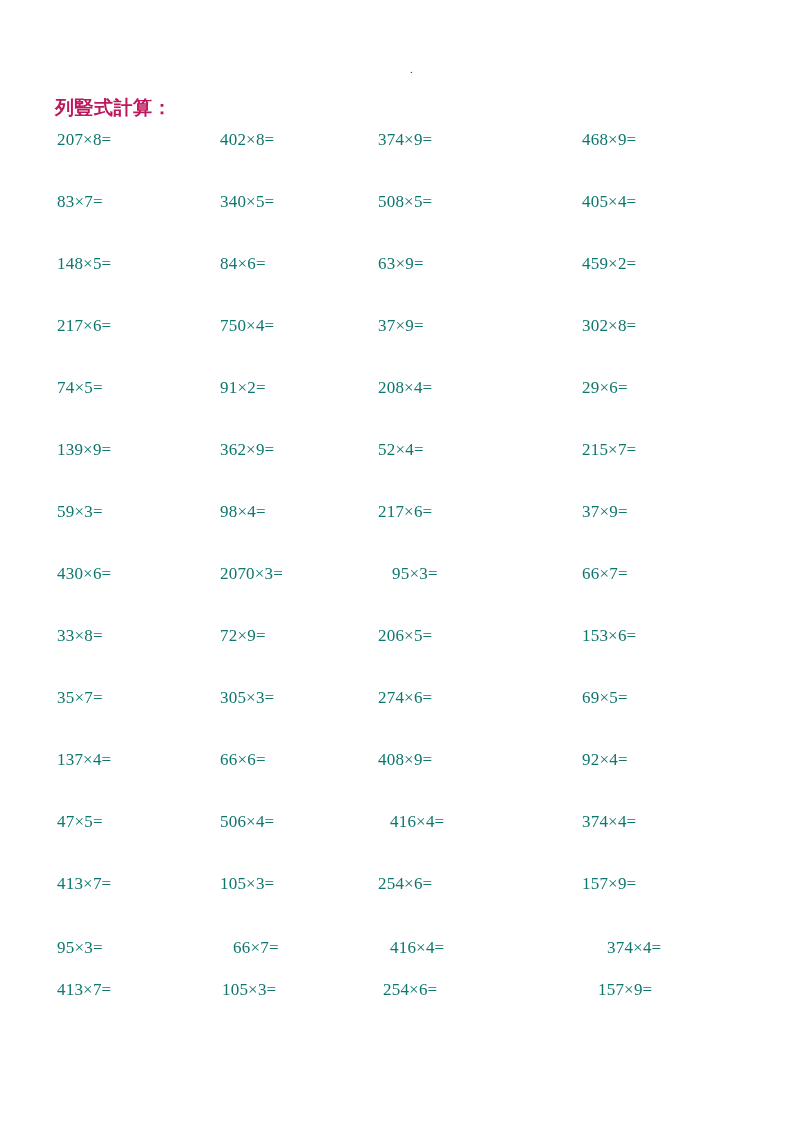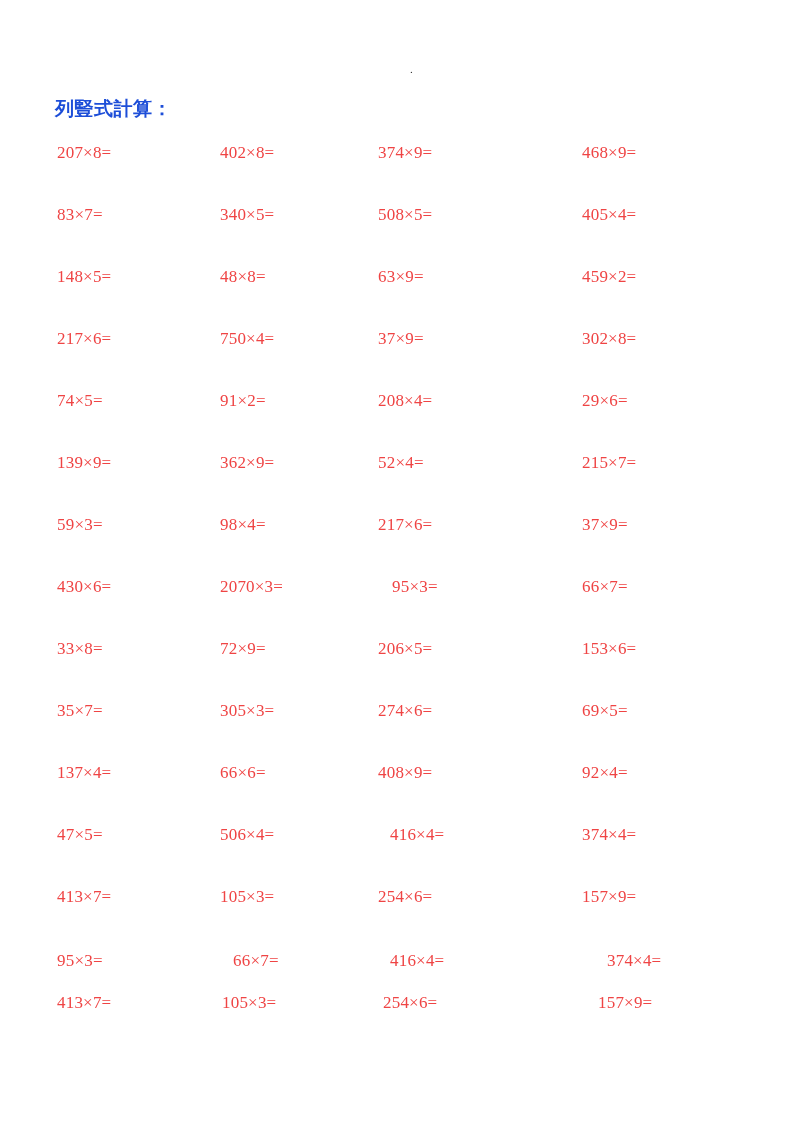--- a/index.html
+++ b/index.html
@@ -30,50 +30,50 @@
     font-size: 11px;
     line-height: 11px;
     color: #2b2b2b;
     letter-spacing: 0;
   }
 
   .title {
     position: absolute;
     left: 55px;
     top: 84px;
-    font-family: Liberation Sans, sans-serif;
+    font-family: Liberation Mono, monospace;
     font-weight: 700;
     font-size: 19px;
     line-height: 24px;
     letter-spacing: 0.5px;
-    color: #1d4ed8;
+    color: #be185d;
     white-space: nowrap;
   }
 
   .grid {
     position: absolute;
     left: 0;
     top: 0;
     width: 793px;
   }
 
   .row {
     position: absolute;
     left: 0;
     width: 793px;
     height: 24px;
   }
 
   .cell {
     position: absolute;
-    top: 13px;
+    top: 0;
     font-family: "Liberation Serif", "DejaVu Serif", serif;
     font-size: 17px;
     line-height: 24px;
-    color: #ef4444;
+    color: #0f766e;
     white-space: nowrap;
     letter-spacing: 0.2px;
   }
 
   .footer {
     position: absolute;
     left: 0;
     top: 1036px;
     width: 793px;
     text-align: center;
@@ -100,21 +100,21 @@
         <div class="cell" style="left: 582px;">468×9=</div>
       </div>
       <div class="row" style="top: 190px;">
         <div class="cell" style="left: 57px;">83×7=</div>
         <div class="cell" style="left: 220px;">340×5=</div>
         <div class="cell" style="left: 378px;">508×5=</div>
         <div class="cell" style="left: 582px;">405×4=</div>
       </div>
       <div class="row" style="top: 252px;">
         <div class="cell" style="left: 57px;">148×5=</div>
-        <div class="cell" style="left: 220px;">48×8=</div>
+        <div class="cell" style="left: 220px;">84×6=</div>
         <div class="cell" style="left: 378px;">63×9=</div>
         <div class="cell" style="left: 582px;">459×2=</div>
       </div>
       <div class="row" style="top: 314px;">
         <div class="cell" style="left: 57px;">217×6=</div>
         <div class="cell" style="left: 220px;">750×4=</div>
         <div class="cell" style="left: 378px;">37×9=</div>
         <div class="cell" style="left: 582px;">302×8=</div>
       </div>
       <div class="row" style="top: 376px;">

